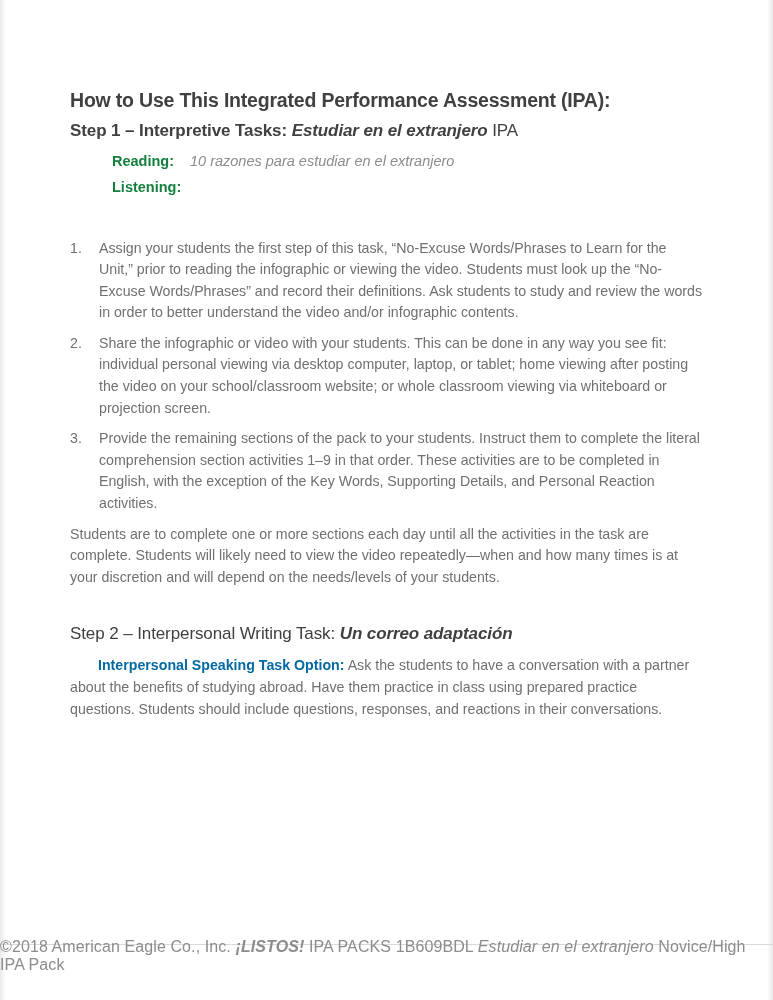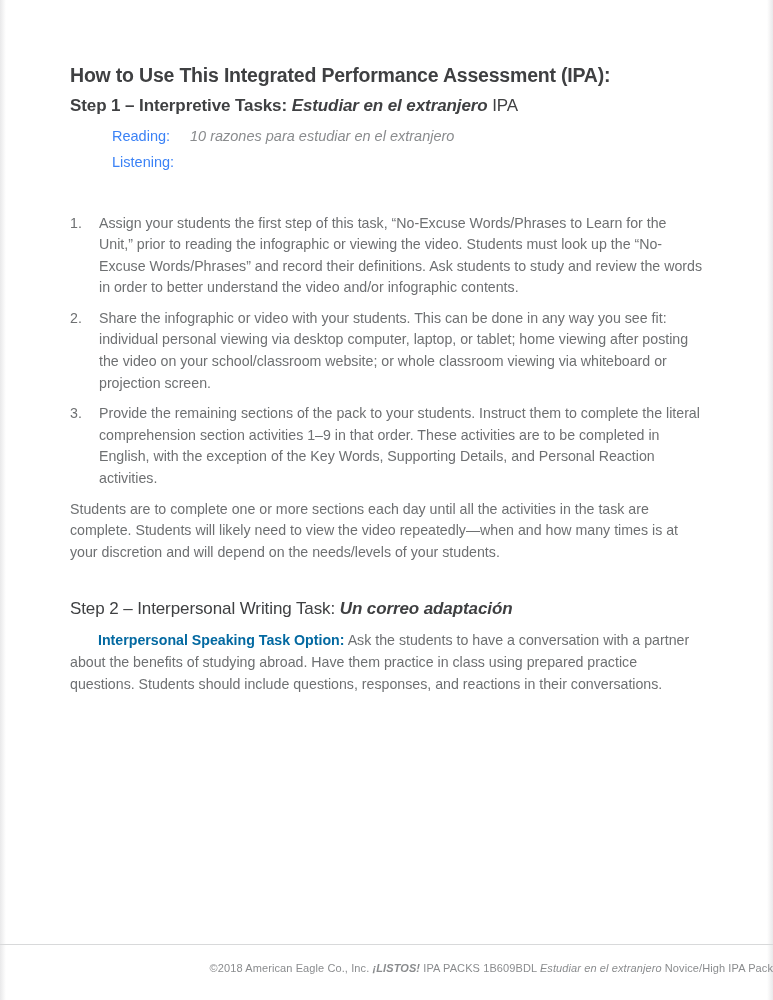--- a/index.html
+++ b/index.html
@@ -12,21 +12,21 @@
     background: #ffffff;
     font-family: "Liberation Sans", sans-serif;
     color: #58595b;
     -webkit-font-smoothing: antialiased;
   }
   .page {
     position: relative;
     width: 773px;
     height: 1000px;
     box-sizing: border-box;
-    padding: 63px 70px 0 70px;
+    padding: 88px 70px 0 70px;
     overflow: hidden;
   }
   .doc-title {
     font-size: 19.5px;
     font-weight: bold;
     color: #3f4042;
     letter-spacing: -0.2px;
     margin: 0 0 8px 0;
     line-height: 1.25;
   }
@@ -55,22 +55,22 @@
   .source-row {
     display: flex;
     align-items: flex-start;
     margin-bottom: 6px;
     padding-left: 42px;
   }
   .source-label {
     width: 78px;
     flex: 0 0 78px;
     font-size: 14.5px;
-    font-weight: normal;
-    color: #3b82f6;
+    font-weight: bold;
+    color: #15803d;
     line-height: 1.35;
   }
   .source-value {
     font-size: 14.5px;
     font-style: italic;
     color: #8a8c8e;
     line-height: 1.35;
     max-width: 470px;
   }
 
@@ -115,22 +115,22 @@
   }
   .indent-first {
     text-indent: 28px;
   }
 
   .footer {
     position: absolute;
     left: 0;
     right: 0;
     bottom: 26px;
-    text-align: right;
-    font-size: 11px;
+    text-align: left;
+    font-size: 16px;
     color: #8a8c8e;
     letter-spacing: 0.1px;
   }
   .footer .ital { font-style: italic; }
   .footer .brand { font-style: italic; font-weight: bold; }
   .footer-rule {
     position: absolute;
     left: 0;
     right: 0;
     bottom: 55px;

